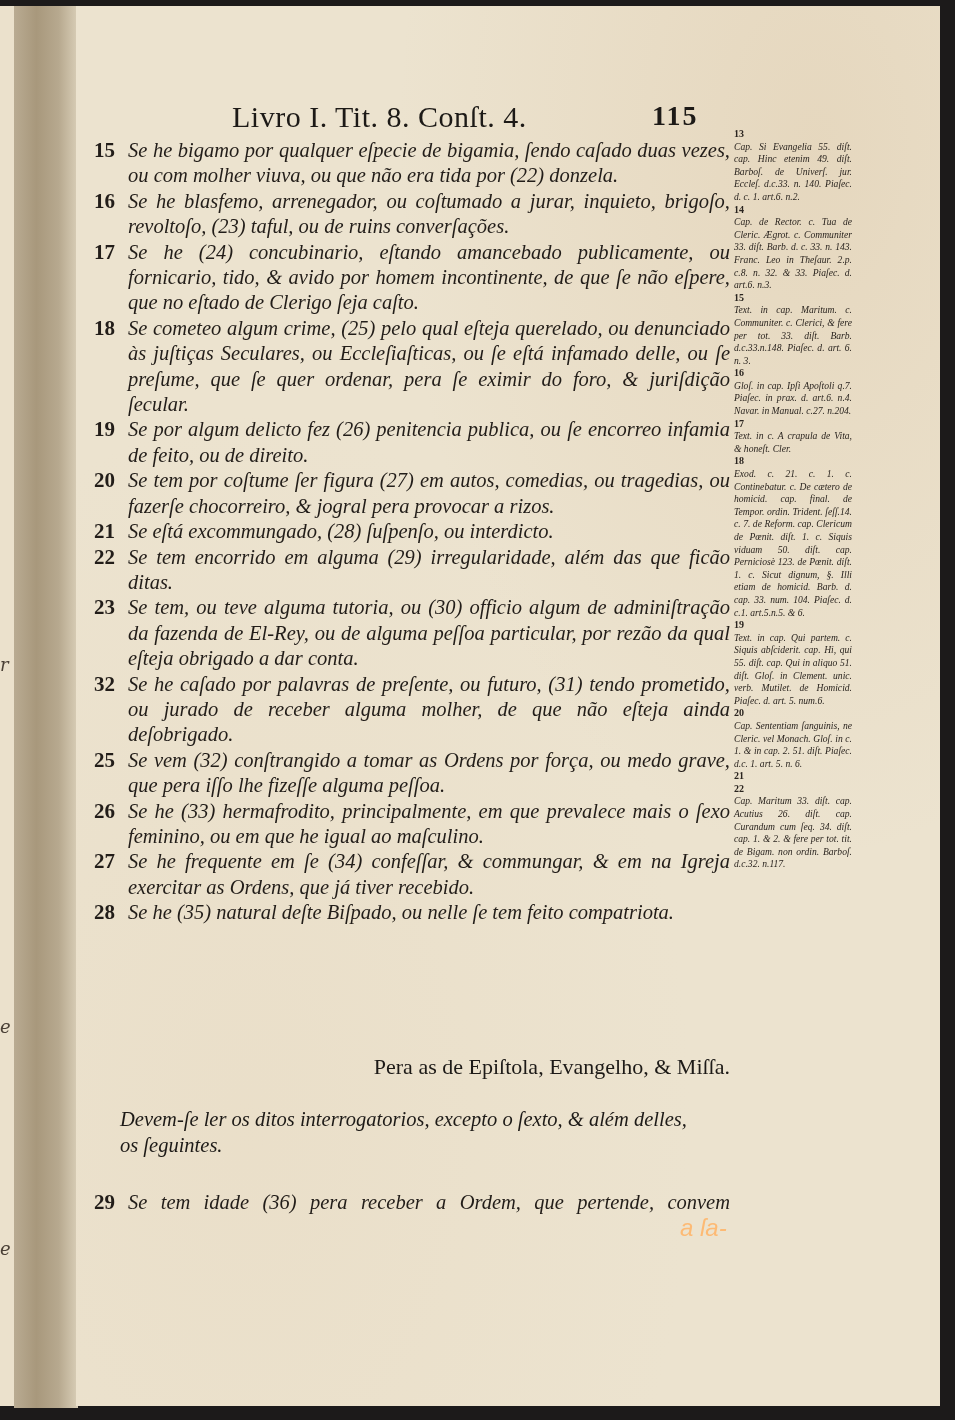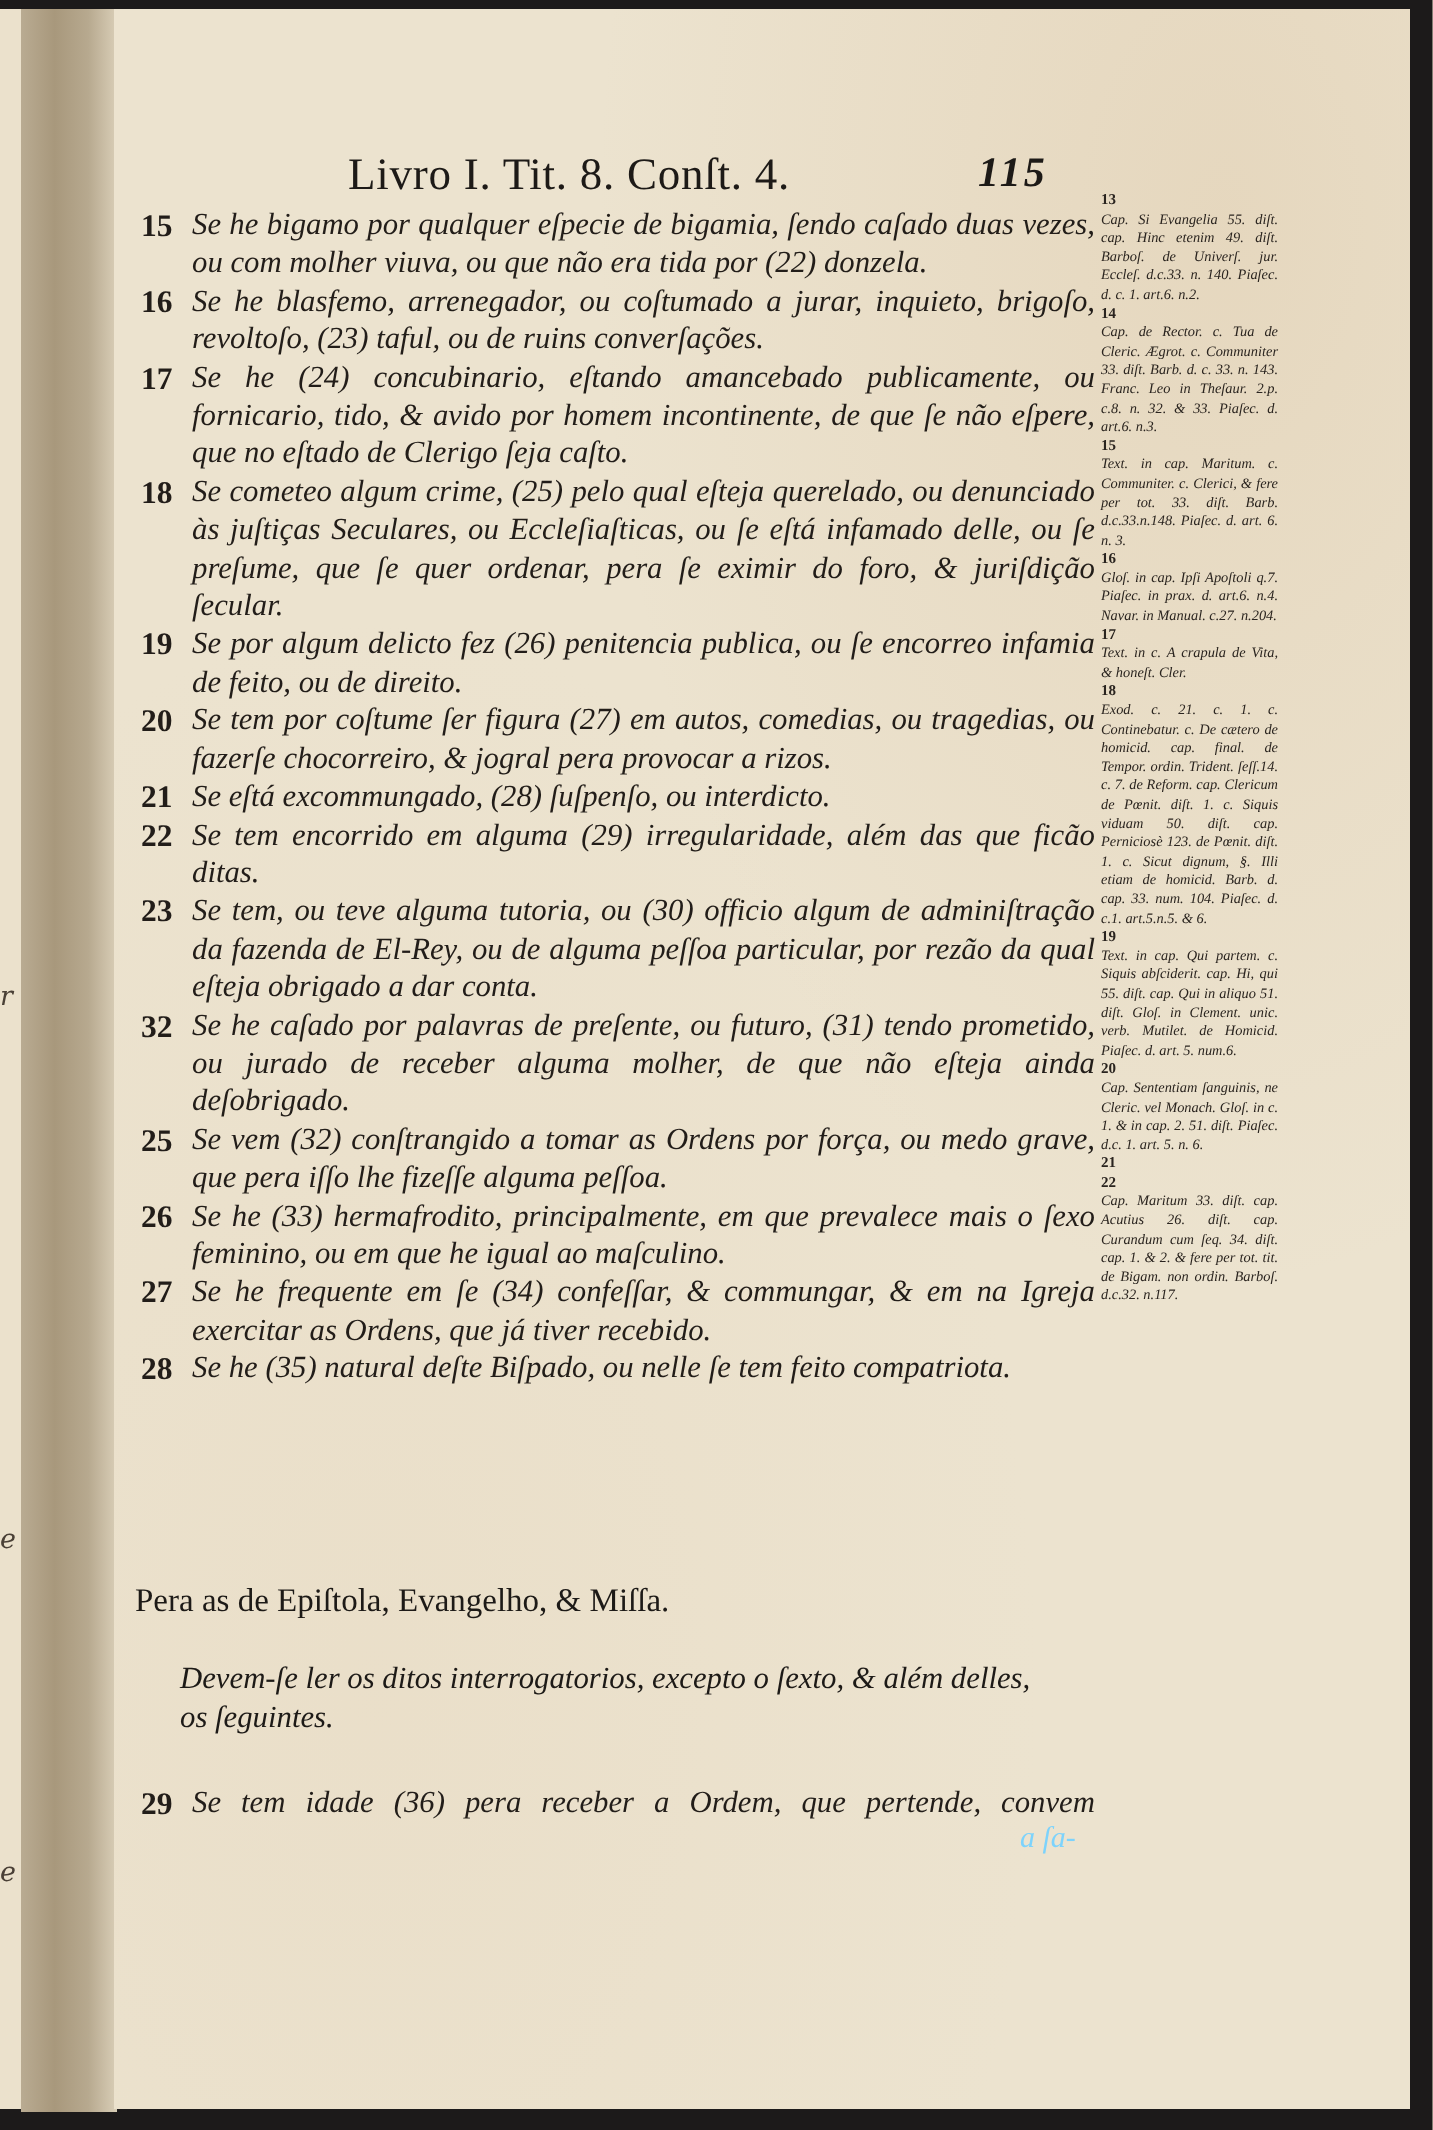--- a/index.html
+++ b/index.html
@@ -28,49 +28,49 @@
   .page-edge { position:absolute; right:0; top:0; width:6px; height:100%; background:#1c1a1a; }
 
   .running-head {
     position:absolute; left:232px; top:100px;
     font-family:"Liberation Serif", serif; 
     font-size:30px; color:#1d1a17; letter-spacing:0.5px;
   }
   .folio {
     position:absolute; left:652px; top:100px;
     font-family:"Liberation Serif", serif; font-weight:bold;
-    font-size:28px; color:#1d1a17; letter-spacing:2px;font-style:italic;
+    font-size:28px; color:#1d1a17; letter-spacing:2px;
   }
 
   .main {
     position:absolute; left:90px; top:138px; width:640px;
     font-family:"Liberation Serif", serif; font-style:italic;
     color:#221d19; font-size:20.5px; line-height:25.4px;
   }
   .q { display:flex; align-items:flex-start; }
   .q .num {
     width:34px; flex:none; font-style:normal; font-weight:bold;
     font-family:"Liberation Serif", serif; font-size:21px; padding-left:4px;
   }
   .q .txt { flex:1; text-align:justify; text-align-last:left; }
   .q .txt.justify-last { text-align-last:justify; }
 
   .section-heading {
-    position:absolute; left:90px; top:1054px; width:640px; text-align:left;
+    position:absolute; left:90px; top:1054px; width:640px; text-align:right;
     font-family:"Liberation Serif", serif; font-size:22px; color:#1d1a17;
   }
   .instruction {
     position:absolute; left:120px; top:1106px; width:590px; text-align:left;
     font-family:"Liberation Serif", serif; font-style:italic; font-size:20.5px;
     line-height:26px; color:#1d1a17;
   }
   .q29 { position:absolute; left:90px; top:1190px; width:640px; }
   .catchword {
     position:absolute; left:680px; top:1214px;
-    font-family:Liberation Serif, serif; font-style:italic; font-size:20px; color:#7dd3fc;
+    font-family:Liberation Sans, sans-serif; font-style:italic; font-size:24px; color:#fdba74;
   }
 
   .margin-notes {
     position:absolute; left:734px; top:128px; width:118px;
     font-family:"Liberation Serif", serif; font-style:italic;
     font-size:9.6px; line-height:12.6px; color:#2a241f;
   }
   .note-num { text-align:left; font-style:normal; font-weight:bold; font-size:10px; }
   .note-text { text-align:justify; }
 </style>

